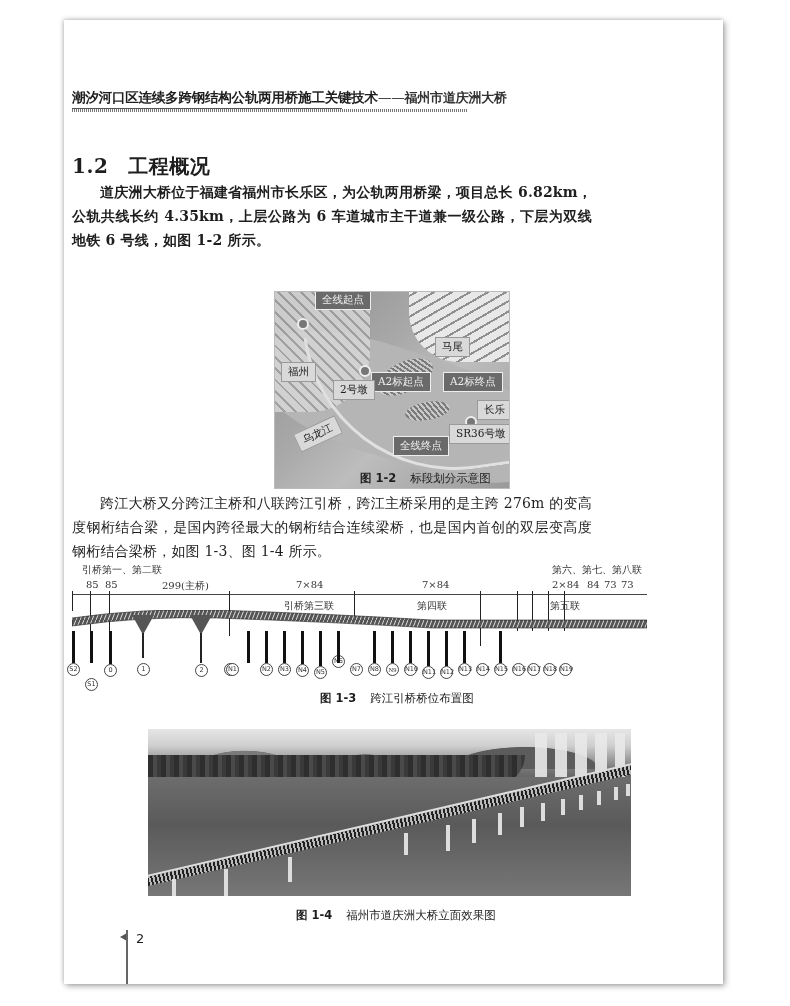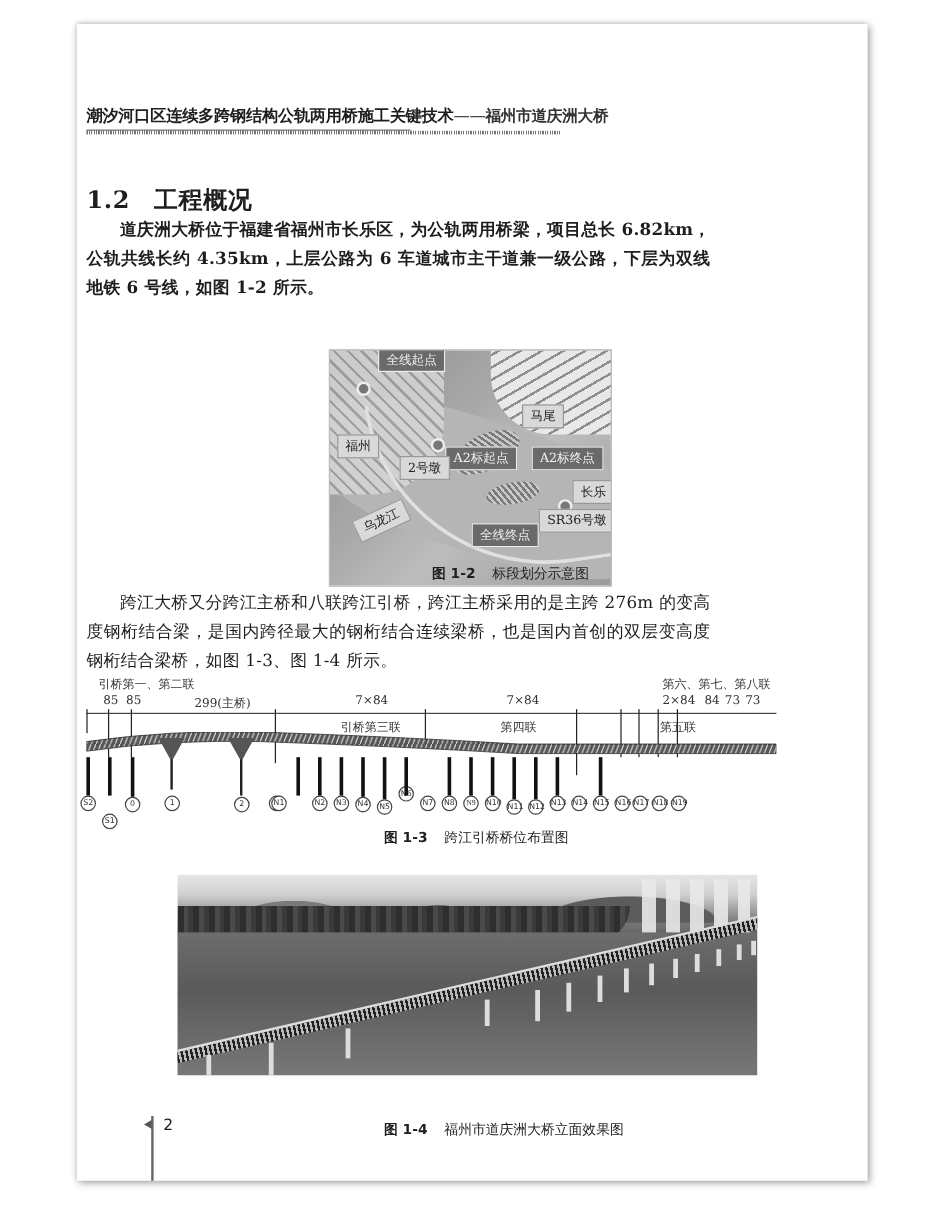--- a/index.html
+++ b/index.html
@@ -229,19 +229,19 @@
   <div class="ppier" style="left:350px;top:84px;height:22px;"></div>
   <div class="ppier" style="left:372px;top:78px;height:20px;"></div>
   <div class="ppier" style="left:393px;top:74px;height:18px;"></div>
   <div class="ppier" style="left:413px;top:70px;height:16px;"></div>
   <div class="ppier" style="left:431px;top:66px;height:15px;"></div>
   <div class="ppier" style="left:449px;top:62px;height:14px;"></div>
   <div class="ppier" style="left:466px;top:58px;height:13px;"></div>
   <div class="ppier" style="left:478px;top:55px;height:12px;"></div>
 </div>
 
-<div class="caption" style="left:296px; top:934px;margin-left:24px;">
+<div class="caption" style="left:296px; top:908px;">
   <span class="fig-num">图 1-4</span><span>福州市道庆洲大桥立面效果图</span>
 </div>
 
 <div class="page-flag"></div>
 <div class="page-bar"></div>
 <div class="page-number">2</div>
 
 </body></html>

